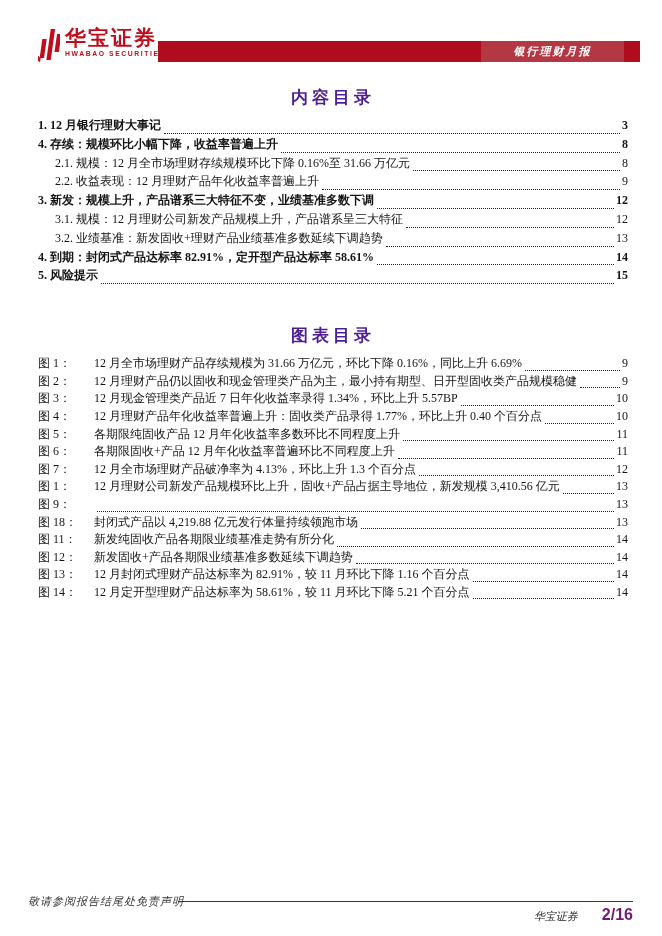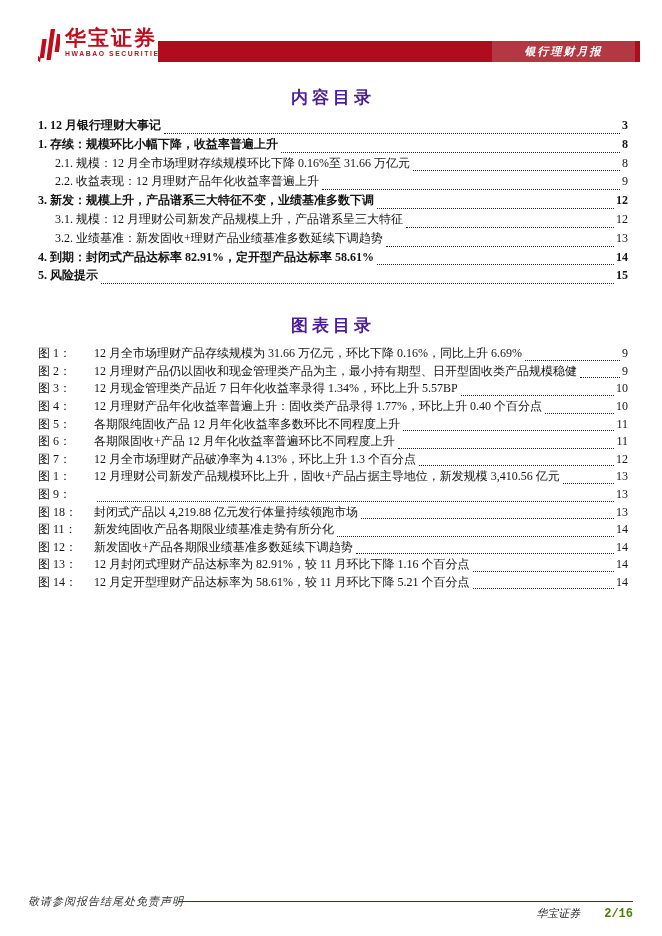--- a/index.html
+++ b/index.html
@@ -24,31 +24,31 @@
   .logo-cn{
     color:var(--logo-red);font-size:21px;font-weight:700;letter-spacing:2px;
     font-family:"Liberation Sans","DejaVu Sans",sans-serif;
   }
   .logo-en{
     color:var(--logo-red);font-size:6.8px;font-weight:700;letter-spacing:1.6px;margin-top:3px;
     font-family:"Liberation Sans","DejaVu Sans",sans-serif;
   }
   .banner{position:absolute;left:158px;right:22px;top:41px;height:21px;background:var(--banner-dark);}
   .banner-tab{
-    position:absolute;right:5px;top:0;bottom:0;width:143px;background:var(--banner-light);
+    position:absolute;right:16px;top:0;bottom:0;width:143px;background:var(--banner-light);
     display:flex;align-items:center;justify-content:center;
     color:#ffffff;font-size:11px;font-weight:700;font-style:italic;letter-spacing:2px;
   }
   
   .main{position:relative;padding:0 34px 0 38px;}
   .doc-title{
     font-size:17px;font-weight:700;text-align:center;letter-spacing:4px;
     margin:16px 0 9px 0;color:#4c1d95;
   }
-  .fig-title{margin-top:27px;}
+  .fig-title{margin-top:37px;}
   .toc-row,.fig-row{
     display:flex;font-size:12px;height:18.8px;line-height:1.25;
     white-space:nowrap;
   }
   .fig-row{height:17.6px;}
   .toc-row.lvl1{font-weight:700;}
   .toc-row.lvl2{padding-left:17px;font-weight:400;}
   .toc-label,.fig-label,.fig-text{flex:0 1 auto;overflow:hidden;}
   .fig-label{flex:0 0 56px;}
   .leader{
@@ -63,22 +63,22 @@
     letter-spacing:1px;
   }
   .footer-line{
     position:absolute;left:178px;right:29px;top:13px;height:0;
     border-top:1.5px solid var(--footer-line);
   }
   .footer-right{
     position:absolute;right:29px;top:18px;display:flex;align-items:baseline;gap:24px;
     font-size:11px;font-style:italic;color:#222;
   }
-  .footer-page{font-size:12px;font-style:normal;font-weight:700;color:#4d7c0f;
-    font-family:Liberation Mono, monospace;}
+  .footer-page{font-size:16px;font-style:normal;font-weight:700;color:#701a75;
+    font-family:Liberation Sans, sans-serif;}
 </style>
 </head>
 <body>
 
 <div class="header">
   <div class="logo">
     <span class="logo-mark">
       <svg width="22" height="37" viewBox="0 0 22 37" aria-hidden="true">
         <g fill="#C00D1E" transform="skewX(-8) translate(6,0)">
           <rect x="0" y="12" width="4.4" height="19"></rect>
@@ -100,21 +100,21 @@
 
 <div class="main">
   <div class="doc-title">内容目录</div>
   <div id="toc-list">
       <div class="toc-row lvl1">
     <span class="toc-label">1. 12 月银行理财大事记</span>
     <span class="leader"></span>
     <span class="pgnum">3</span>
   </div>
       <div class="toc-row lvl1">
-    <span class="toc-label">1. 存续：规模环比小幅下降，收益率普遍上升</span>
+    <span class="toc-label">4. 存续：规模环比小幅下降，收益率普遍上升</span>
     <span class="leader"></span>
     <span class="pgnum">8</span>
   </div>
       <div class="toc-row lvl2">
     <span class="toc-label">2.1. 规模：12 月全市场理财存续规模环比下降 0.16%至 31.66 万亿元</span>
     <span class="leader"></span>
     <span class="pgnum">8</span>
   </div>
       <div class="toc-row lvl2">
     <span class="toc-label">2.2. 收益表现：12 月理财产品年化收益率普遍上升</span>

